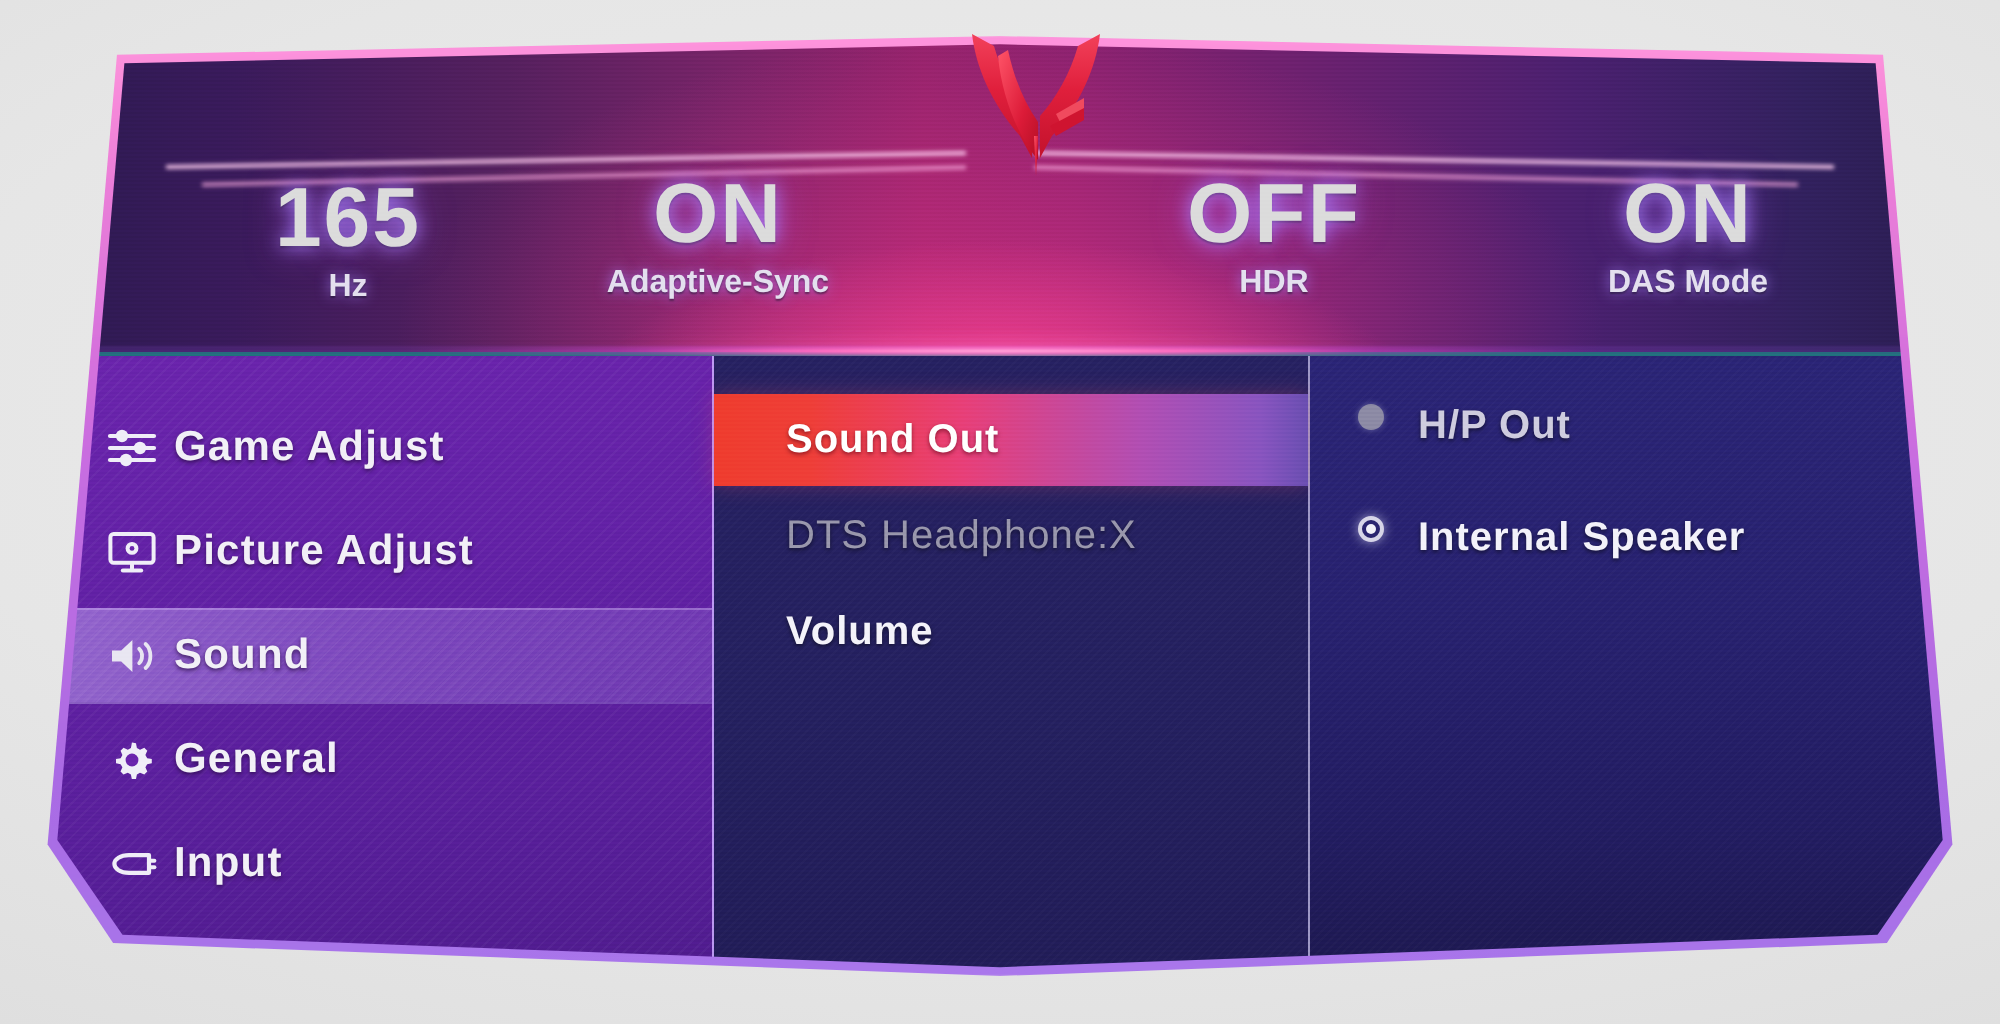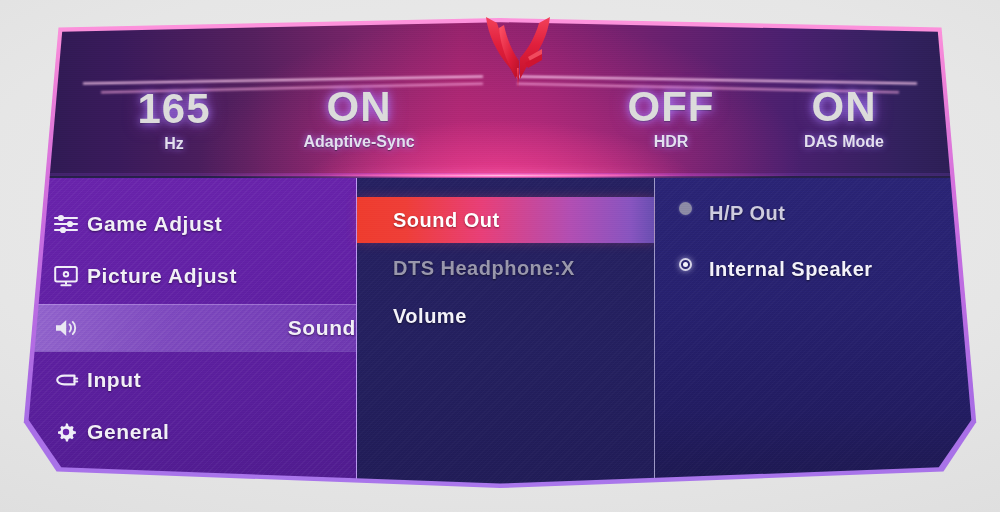--- a/index.html
+++ b/index.html
@@ -44,21 +44,21 @@
     opacity:.55;
     z-index:-1;
   }
 
   
   #osd-body{
     position:absolute;
     left:3px; top:3px; right:3px; bottom:3px;
     clip-path: polygon(4.3% 2.3%, 50% 0.25%, 95.7% 2.3%, 99.2% 86%, 95.8% 96.2%, 50% 99.7%, 4.2% 96.2%, 0.8% 86%);
     overflow:hidden;
-    background:#0f172a;
+    background:#0f766e;
   }
 
   
   #osd-header{
     position:absolute; left:0; top:0; width:100%; height:155px;
     background:
       radial-gradient(ellipse 300px 120px at 50% 118%, rgba(255,70,150,.85) 0%, rgba(255,60,140,0) 70%),
       radial-gradient(ellipse 420px 210px at 50% 95%, rgba(225,50,135,.62) 0%, rgba(220,50,130,0) 72%),
       linear-gradient(90deg,
         #2c1a52 0%,
@@ -108,21 +108,21 @@
     text-shadow:0 0 9px rgba(170,130,255,.95), 0 0 18px rgba(190,100,255,.55), 0 1px 1px rgba(0,0,0,.5);
     line-height:44px;
   }
   .hdr-item .lbl{
     margin-top:4px;
     font-size:16px; font-weight:bold; color:#e4e0ef;
     text-shadow:0 0 7px rgba(170,130,255,.85), 0 1px 1px rgba(0,0,0,.5);
   }
   #hdr-refresh{ left:63px;  top:66px; }
   #hdr-sync   { left:248px; top:64px; }
-  #hdr-hdr    { left:560px; top:64px; }
+  #hdr-hdr    { left:526px; top:64px; }
   #hdr-das    { left:733px; top:64px; }
 
   
   #lg-logo{
     position:absolute; left:452px; top:-10px; width:96px; height:84px; z-index:6;
   }
 
   
   #osd-columns{
     position:absolute; left:0; top:157px; width:100%; height:313px;
@@ -147,21 +147,20 @@
   #side-pic    { margin-top:4px; }
   #side-sound  { margin-top:4px; }
   #side-input  { margin-top:4px; }
   #side-gen    { margin-top:4px; }
 
   .side-item.active{
     background:
       repeating-linear-gradient(135deg, rgba(255,255,255,.05) 0 1px, rgba(0,0,0,0) 1px 4px),
       linear-gradient(90deg, rgba(190,160,240,.55) 0%, rgba(165,125,225,.44) 45%, rgba(150,110,215,.30) 100%);
     box-shadow: inset 0 1px 0 rgba(230,210,255,.35), inset 0 -1px 0 rgba(120,80,180,.4);
-    justify-content: space-between;
   }
   .side-item.active::before{
     content:""; position:absolute; left:-6px; top:6px; width:16px; height:36px;
     background:radial-gradient(ellipse 14px 18px at 50% 50%, rgba(235,220,255,.85), rgba(235,220,255,0) 72%);
     filter:blur(2px);
   }
   .side-icon{ width:26px; height:24px; flex:0 0 26px; display:block; }
   .side-label{
     font-size:21px; font-weight:bold; color:#f2f0f7; letter-spacing:.6px;
     text-shadow:0 1px 2px rgba(40,10,70,.75);
@@ -183,21 +182,21 @@
   }
   #mid-soundout{
     margin-top:19px;
     color:#ffffff; font-weight:bold;
     background:linear-gradient(90deg, #ef3d2e 0%, #ef3f38 16%, #e8407a 42%, #b24fb4 72%, #8a55c0 92%, #6b4fb2 100%);
     box-shadow:0 0 10px rgba(255,80,100,.25);
     text-shadow:0 1px 2px rgba(90,0,20,.6);
   }
   #mid-dts{
     margin-top:2px;
-    color:#9a98ad; font-weight:bold;
+    color:#9a98ad; font-weight:normal;
     text-shadow:0 1px 2px rgba(0,0,0,.5);
   }
   #mid-volume{
     margin-top:2px;
     color:#f4f3fa; font-weight:bold;
     text-shadow:0 1px 2px rgba(0,0,0,.5);
   }
 
   
   #col-right{
@@ -319,39 +318,39 @@
           <span class="side-icon">
             <svg viewBox="0 0 26 24" width="26" height="24">
               <path d="M3 9.2 H7.6 L13.2 4 V20 L7.6 14.8 H3 Z" fill="#e9e7f2"></path>
               <path d="M16.6 8.4 C18.5 10.1 18.5 13.9 16.6 15.6" fill="none" stroke="#e9e7f2" stroke-width="1.9" stroke-linecap="round"></path>
               <path d="M19.8 6.0 C23.0 8.8 23.0 15.2 19.8 18.0" fill="none" stroke="#e9e7f2" stroke-width="1.9" stroke-linecap="round"></path>
             </svg>
           </span>
           <span class="side-label">Sound</span>
         </div>
 
+        <div class="side-item" id="side-gen">
+          <span class="side-icon">
+            <svg viewBox="0 0 26 24" width="26" height="24">
+              <path fill="#f0eef8" d="M13 3.2 l2.0 0.45 0.45 2.3 1.55 0.9 2.15-0.95 1.5 1.5 -0.95 2.15 0.9 1.55 2.3 0.45 0 2.1 -2.3 0.45 -0.9 1.55 0.95 2.15 -1.5 1.5 -2.15-0.95 -1.55 0.9 -0.45 2.3 -2.1 0 -0.45-2.3 -1.55-0.9 -2.15 0.95 -1.5-1.5 0.95-2.15 -0.9-1.55 -2.3-0.45 0-2.1 2.3-0.45 0.9-1.55 -0.95-2.15 1.5-1.5 2.15 0.95 1.55-0.9 0.45-2.3 Z"></path>
+              <circle cx="13" cy="12" r="3.2" fill="#6b24ad"></circle>
+            </svg>
+          </span>
+          <span class="side-label">General</span>
+        </div>
+
         <div class="side-item" id="side-input">
           <span class="side-icon">
             <svg viewBox="0 0 26 24" width="26" height="24">
               <path d="M21.5 7.6 H11.5 C7.2 7.6 4.2 9.6 4.2 12 C4.2 14.4 7.2 16.4 11.5 16.4 H21.5 V7.6 Z" fill="none" stroke="#f0eef8" stroke-width="2.1" stroke-linejoin="round"></path>
               <line x1="21.5" y1="10.4" x2="24.2" y2="10.4" stroke="#f0eef8" stroke-width="2" stroke-linecap="round"></line>
               <line x1="21.5" y1="13.6" x2="24.2" y2="13.6" stroke="#f0eef8" stroke-width="2" stroke-linecap="round"></line>
             </svg>
           </span>
           <span class="side-label">Input</span>
-        </div>
-
-        <div class="side-item" id="side-gen">
-          <span class="side-icon">
-            <svg viewBox="0 0 26 24" width="26" height="24">
-              <path fill="#f0eef8" d="M13 3.2 l2.0 0.45 0.45 2.3 1.55 0.9 2.15-0.95 1.5 1.5 -0.95 2.15 0.9 1.55 2.3 0.45 0 2.1 -2.3 0.45 -0.9 1.55 0.95 2.15 -1.5 1.5 -2.15-0.95 -1.55 0.9 -0.45 2.3 -2.1 0 -0.45-2.3 -1.55-0.9 -2.15 0.95 -1.5-1.5 0.95-2.15 -0.9-1.55 -2.3-0.45 0-2.1 2.3-0.45 0.9-1.55 -0.95-2.15 1.5-1.5 2.15 0.95 1.55-0.9 0.45-2.3 Z"></path>
-              <circle cx="13" cy="12" r="3.2" fill="#6b24ad"></circle>
-            </svg>
-          </span>
-          <span class="side-label">General</span>
         </div>
       </div>
 
       <div id="col-mid">
         <div class="mid-item" id="mid-soundout">
           <span>Sound Out</span>
         </div>
         <div class="mid-item" id="mid-dts">
           <span>DTS Headphone:X</span>
         </div>

